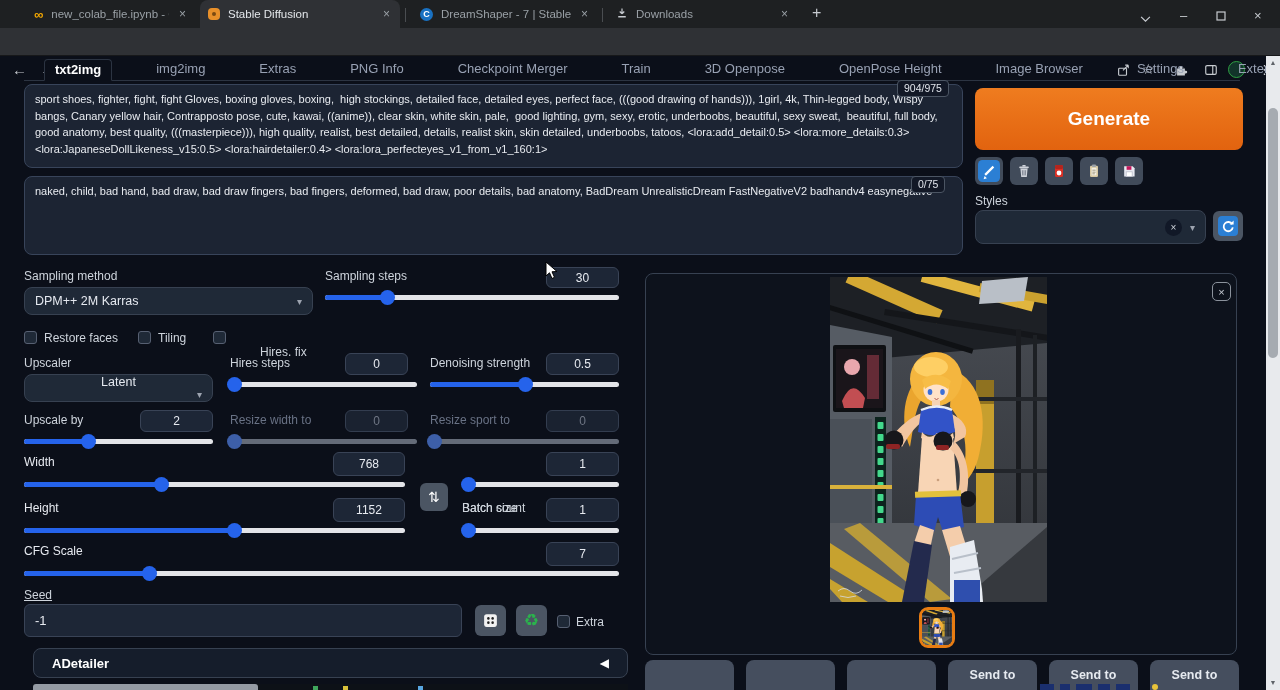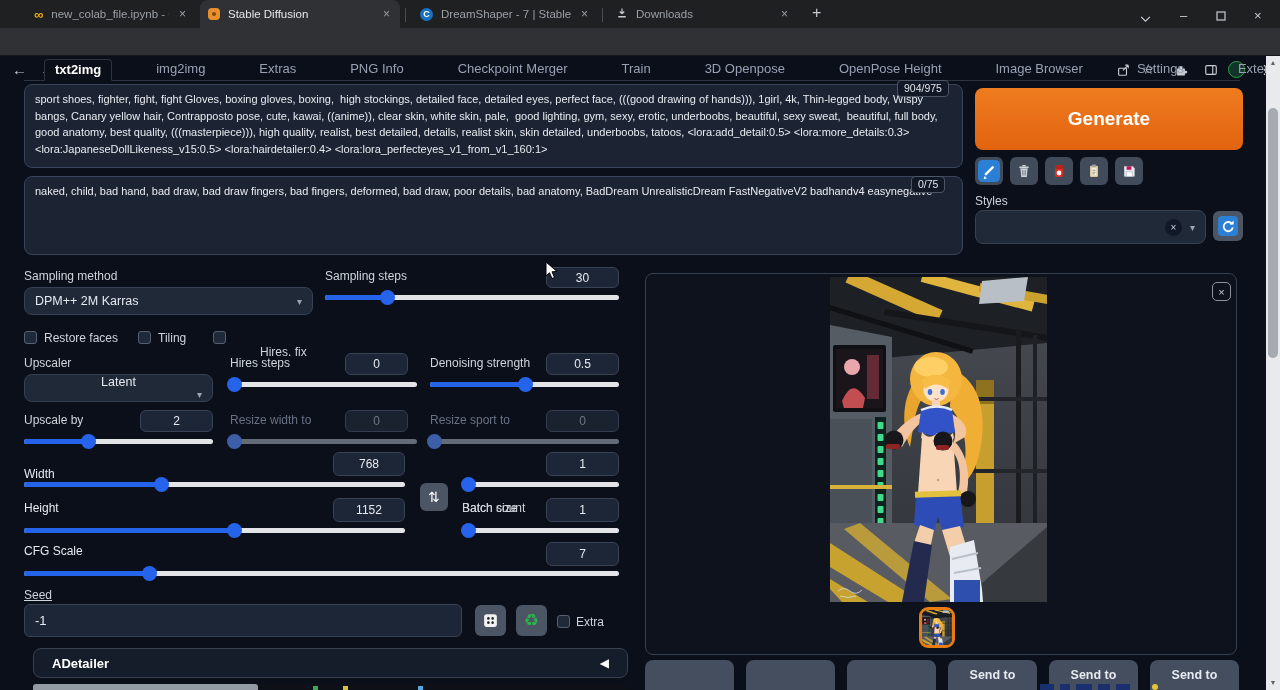--- a/index.html
+++ b/index.html
@@ -387,21 +387,21 @@
   </div>
 
   <div class="lbl dim" style="left:430px;top:413px;">Resize sport to</div>
   <div class="num dim" style="left:546px;top:410px;width:73px;height:22px;">0</div>
   <div class="slider disabled" style="left: 430px; top: 434px; width: 189px; --pct: 2%;">
     <div class="track"></div>
       <div class="fill"></div>
       <div class="handle"></div>
   </div>
 
-  <div class="lbl" style="left:24px;top:455px;color:#e7eaf0;margin-top:12px;">Width</div>
+  <div class="lbl" style="left:24px;top:455px;color:#e7eaf0;">Width</div>
   <div class="num" style="left:333px;top:452px;width:72px;height:24px;">768</div>
   <div class="slider" style="left: 24px; top: 477px; width: 381px; --pct: 36%;">
     <div class="track"></div>
       <div class="fill"></div>
       <div class="handle"></div>
   </div>
 
   <div class="lbl" style="left:462px;top:455px;margin-top:46px;">Batch count</div>
   <div class="num" style="left:546px;top:452px;width:73px;height:24px;">1</div>
   <div class="slider" style="left: 462px; top: 477px; width: 157px; --pct: 4%;">

